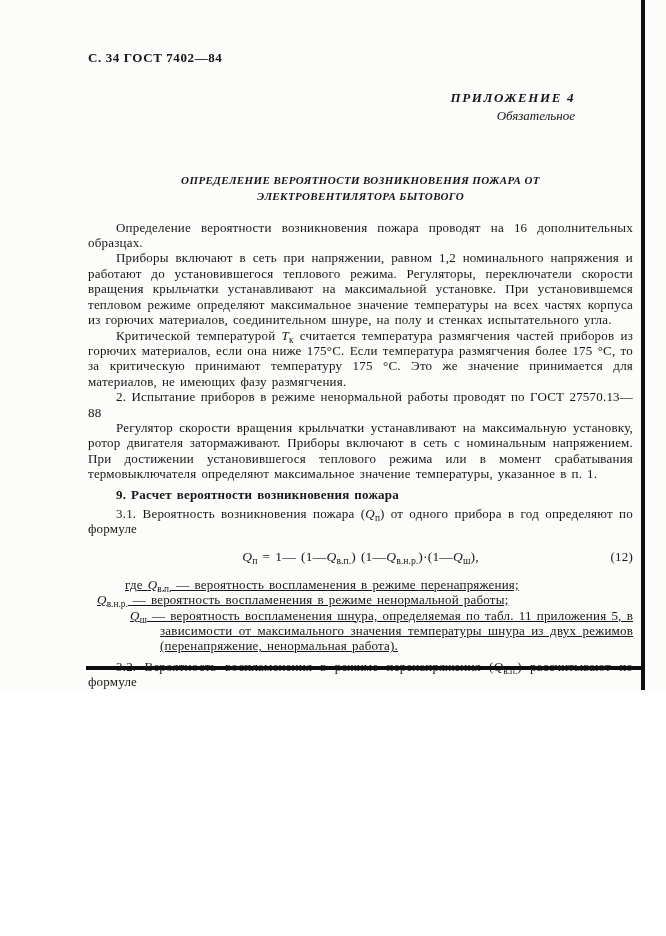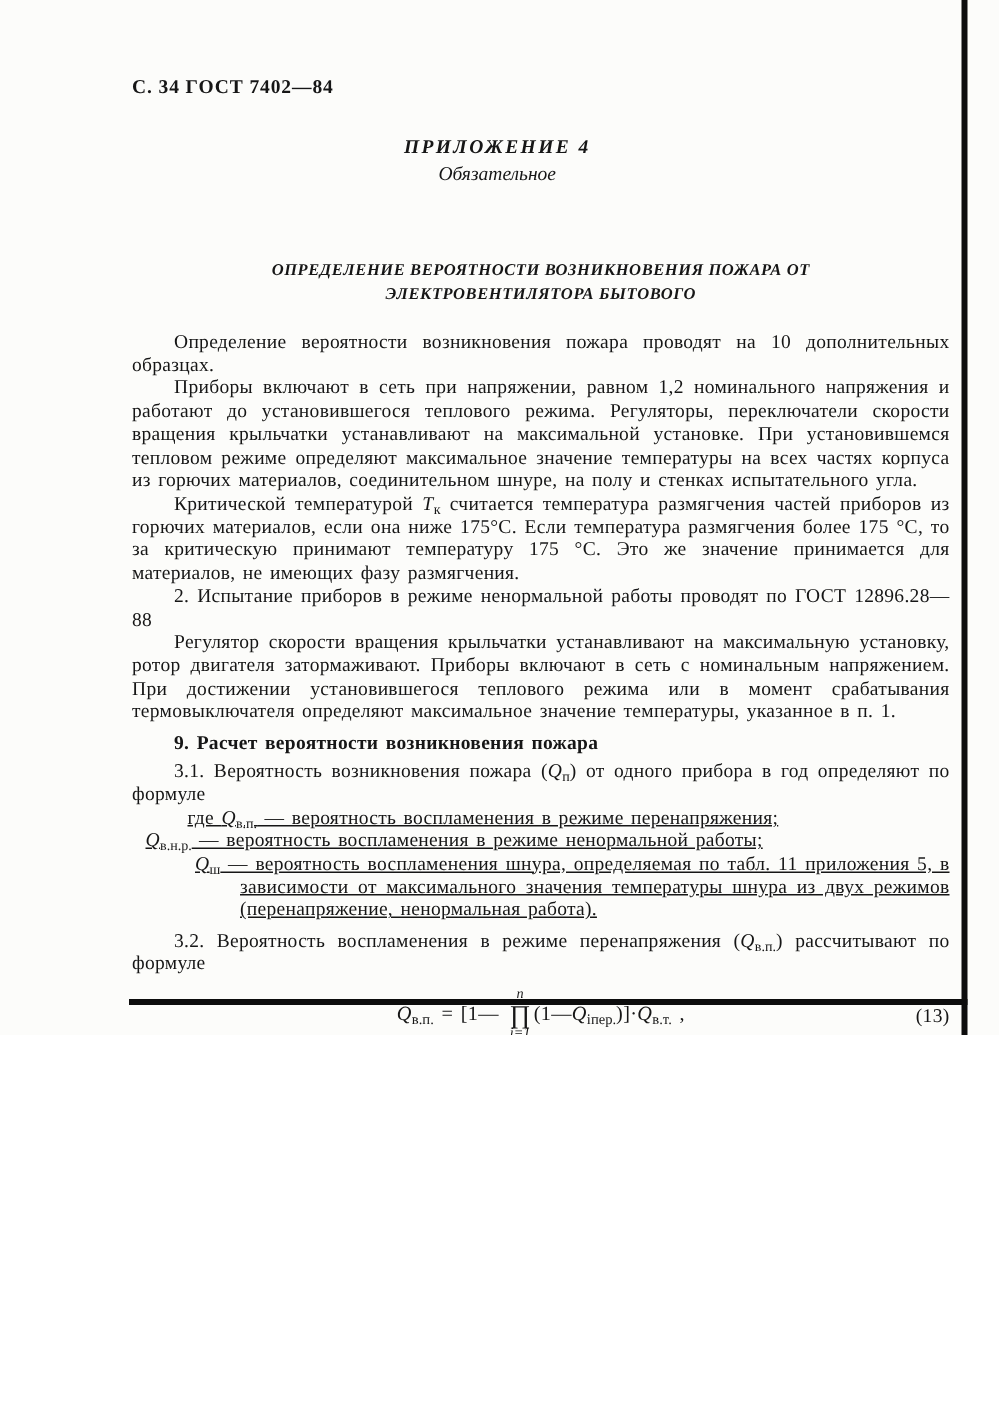--- a/index.html
+++ b/index.html
@@ -20,21 +20,21 @@
     position: absolute; left: 86px; right: 21px; bottom: 20px; height: 4px;
     background: #0d0d0d;
   }
   .content {
     position: absolute; left: 88px; top: 50px; width: 545px;
   }
   .doc-header {
     font-size: 13px; font-weight: bold; letter-spacing: 0.6px;
   }
   .annex {
-    margin-top: 24px; text-align: center; padding-right: 58px;
+    margin-top: 24px; text-align: right; padding-right: 58px;
     font-style: italic; font-size: 13px; line-height: 1.3; font-family: Liberation Serif, serif;
   }
   .annex-title { font-weight: bold; letter-spacing: 1.6px; }
   .annex-sub { margin-top: 1px; }
   .title {
     margin-top: 48px; text-align: center; font-weight: bold;
     font-size: 11px; letter-spacing: 0.4px; line-height: 1.45; font-style: italic;
   }
   .body {
     margin-top: 15px; font-size: 13px; line-height: 15.4px;
@@ -81,28 +81,32 @@
       <div class="annex-title">ПРИЛОЖЕНИЕ 4</div>
       <div class="annex-sub">Обязательное</div>
     </div>
 
     <div class="title">
       <div>ОПРЕДЕЛЕНИЕ ВЕРОЯТНОСТИ ВОЗНИКНОВЕНИЯ ПОЖАРА ОТ</div>
       <div>ЭЛЕКТРОВЕНТИЛЯТОРА БЫТОВОГО</div>
     </div>
 
     <div class="body">
-      <p class="para">Определение вероятности возникновения пожара проводят на 10 дополнительных образцах.</p>
+      <p class="para">Определение вероятности возникновения пожара проводят на 16 дополнительных образцах.</p>
       <p class="para">Приборы включают в сеть при напряжении, равном 1,2 номинального напряжения и работают до установившегося теплового режима. Регуляторы, переключатели скорости вращения крыльчатки устанавливают на максимальной установке. При установившемся тепловом режиме определяют максимальное значение температуры на всех частях корпуса из горючих материалов, соединительном шнуре, на полу и стенках испытательного угла.</p>
       <p class="para">Критической температурой <i>Т</i><sub>к</sub> считается температура размягчения частей приборов из горючих материалов, если она ниже 175°С. Если температура размягчения более 175 °С, то за критическую принимают температуру 175 °С. Это же значение принимается для материалов, не имеющих фазу размягчения.</p>
-      <p class="para">2. Испытание приборов в режиме ненормальной работы проводят по ГОСТ 12896.28—88</p>
+      <p class="para">2. Испытание приборов в режиме ненормальной работы проводят по ГОСТ 27570.13—88</p>
       <p class="para">Регулятор скорости вращения крыльчатки устанавливают на максимальную установку, ротор двигателя затормаживают. Приборы включают в сеть с номинальным напряжением. При достижении установившегося теплового режима или в момент срабатывания термовыключателя определяют максимальное значение температуры, указанное в п. 1.</p>
       <p class="para heading3">9. Расчет вероятности возникновения пожара</p>
       <p class="para">3.1. Вероятность возникновения пожара (<i>Q</i><sub>п</sub>) от одного прибора в год определяют по формуле</p>
 
+      <div class="formula-row">
+        <span class="formula"><i>Q</i><sub>п</sub> = 1— (1—<i>Q</i><sub>в.п.</sub>)  (1—<i>Q</i><sub>в.н.р.</sub>)·(1—<i>Q</i><sub>ш</sub>),</span>
+        <span class="formula-num">(12)</span>
+      </div>
 
       <div class="where">
         <p class="where-1">где <i>Q</i><sub>в.п.</sub> — вероятность воспламенения в режиме перенапряжения;</p>
         <p class="where-2"><i>Q</i><sub>в.н.р.</sub> — вероятность воспламенения в режиме ненормальной работы;</p>
         <p class="where-3"><i>Q</i><sub>ш</sub> — вероятность воспламенения шнура, определяемая по табл. 11 приложения 5, в зависимости от максимального значения температуры шнура из двух режимов (перенапряжение, ненормальная работа).</p>
       </div>
 
       <p class="para sp">3.2. Вероятность воспламенения в режиме перенапряжения (<i>Q</i><sub>в.п.</sub>) рассчитывают по формуле</p>
 
       <div class="formula-row tall">

